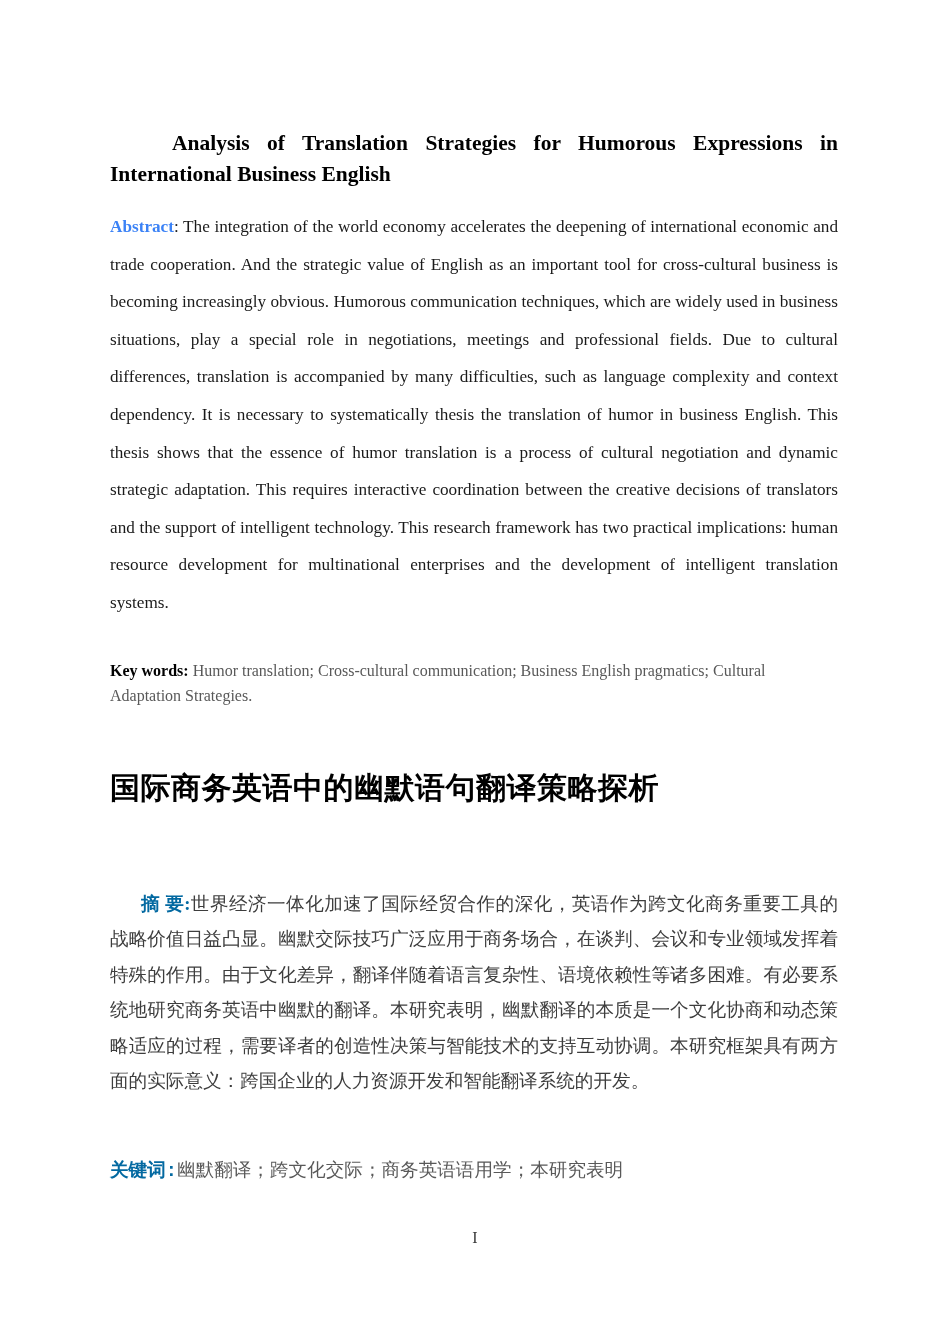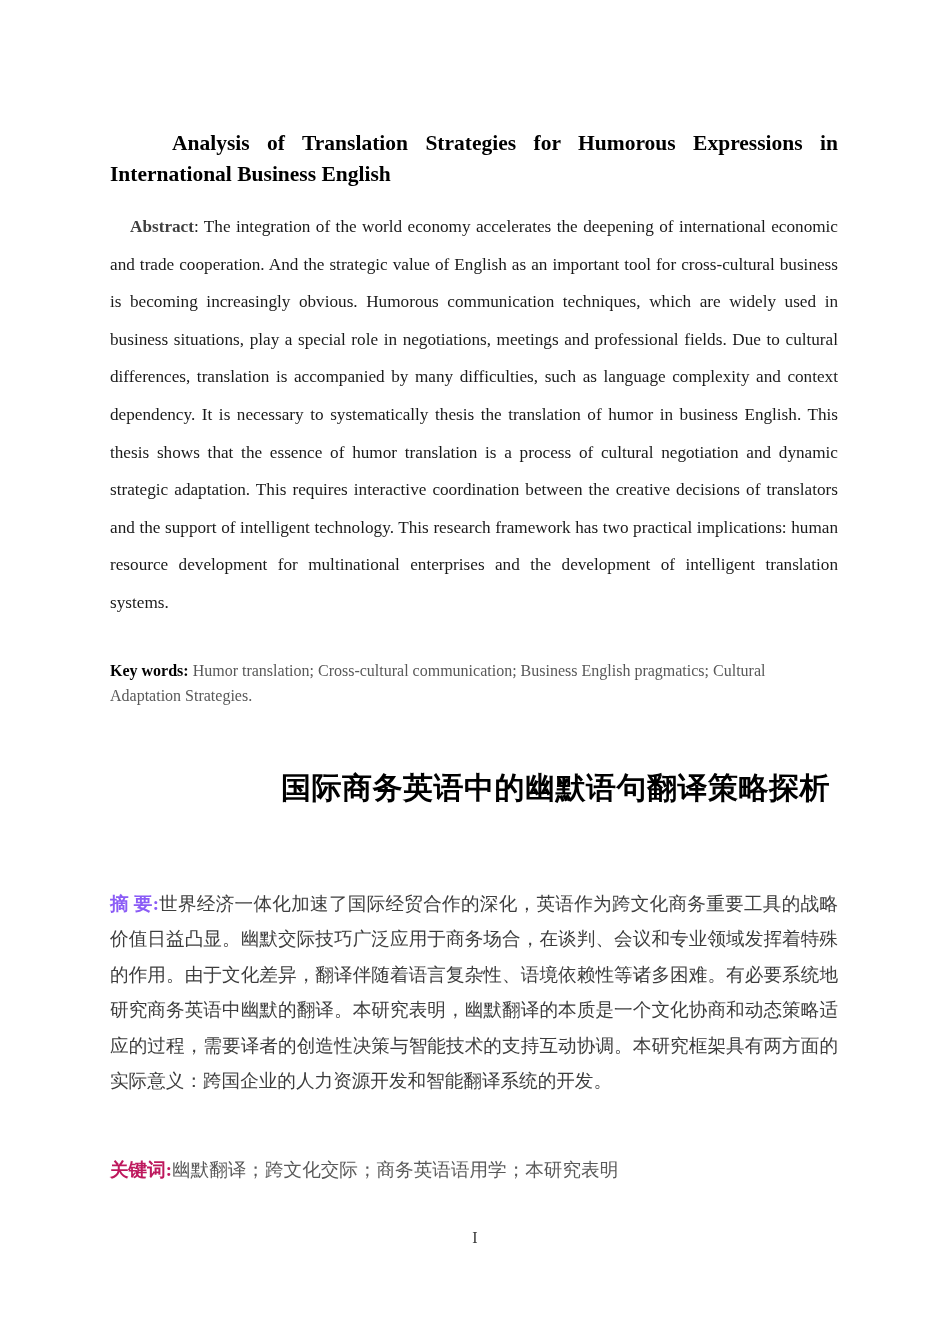--- a/index.html
+++ b/index.html
@@ -55,82 +55,83 @@
     padding: 0;
     margin-top: 19px;
     font-size: 17.2px;
     line-height: 37.6px;
     text-align: justify;
     text-align-last: left;
     color: #1a1a1a;
   }
   .en-abstract .lead {
     font-weight: bold;
-    color: #404040;
-    margin-left: 20px;
+    color: #3b82f6;
   }
 
   
   .en-keywords {
     margin: 0;
     padding: 0;
     margin-top: 36px;
     font-size: 16px;
     line-height: 25px;
     text-align: left;
     color: #595959;
   }
   .en-keywords .lead {
     font-weight: bold;
     color: #000000;
   }
 
   
   .zh-title {
-    margin: 8px;
+    margin: 0;
     padding: 0;
     margin-top: 60px;
     font-size: 30px;
     font-weight: bold;
     line-height: 1.35;
-    text-align: right;
+    text-align: left;
     color: #000000;
     letter-spacing: 0.5px;
   }
 
   
   .zh-abstract {
     margin: 0;
     padding: 0;
     margin-top: 78px;
     font-size: 18.6px;
     line-height: 35.4px;
     text-align: justify;
     text-align-last: left;
     color: #3d3d3d;
   }
   .zh-abstract .lead {
     font-weight: bold;
-    color: #8b5cf6;
+    color: #0369a1;
     letter-spacing: 0px;
+    margin-left: 31px;
   }
 
   
   .zh-keywords {
     margin: 0;
     padding: 0;
     margin-top: 56px;
     font-size: 18.6px;
     line-height: 30px;
     text-align: left;
     color: #595959;
   }
   .zh-keywords .lead {
     font-weight: bold;
-    color: #be185d;
+    color: #0369a1;
+    font-family: Liberation Mono, monospace;
   }
 
   
   .page-number {
     position: absolute;
     left: 0;
     top: 1228px;
     width: 950px;
     text-align: center;
     font-size: 16px;

